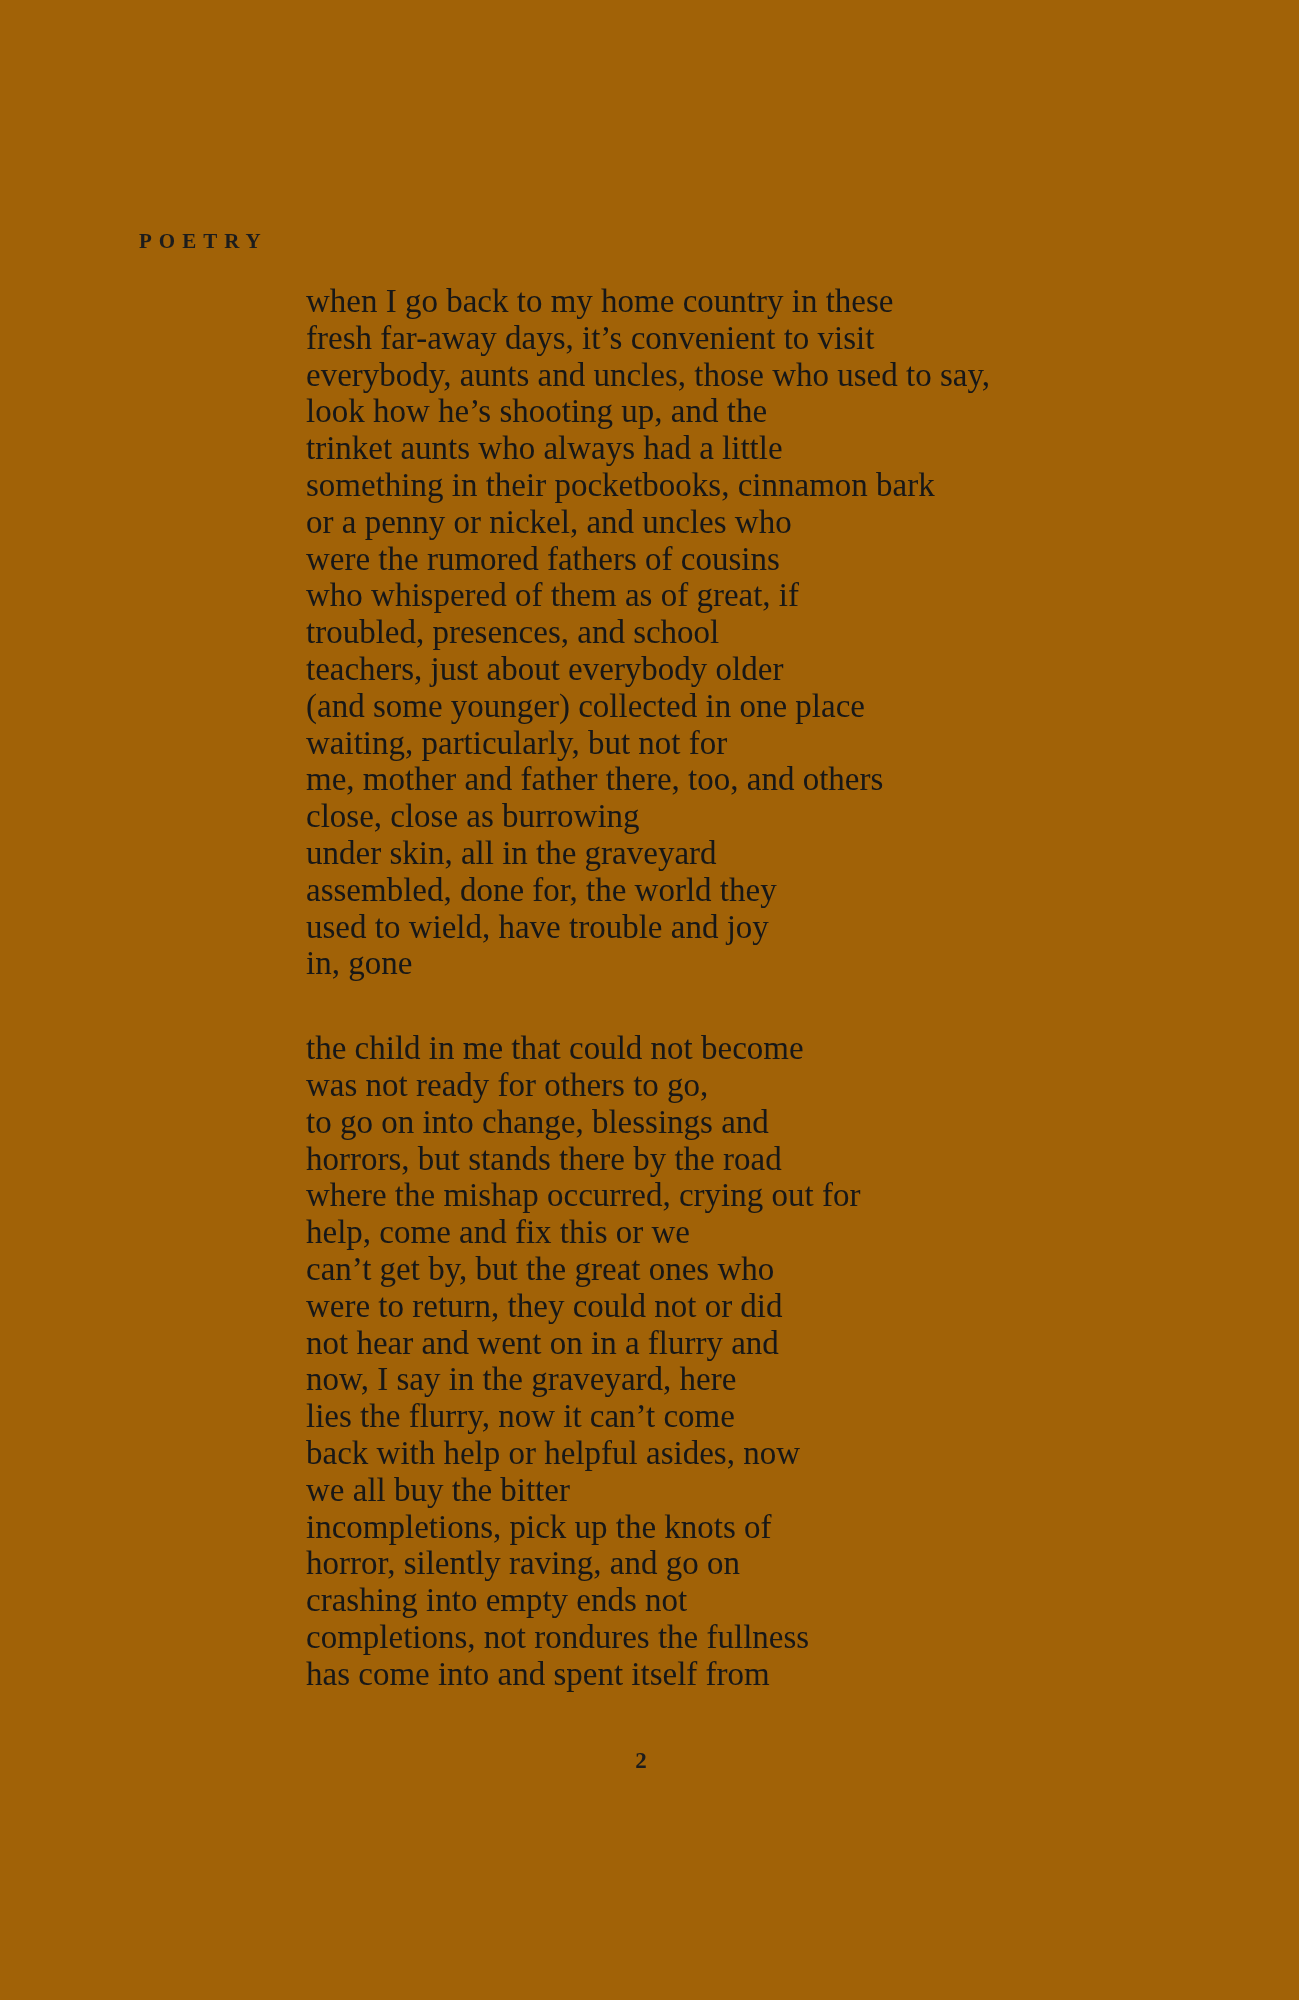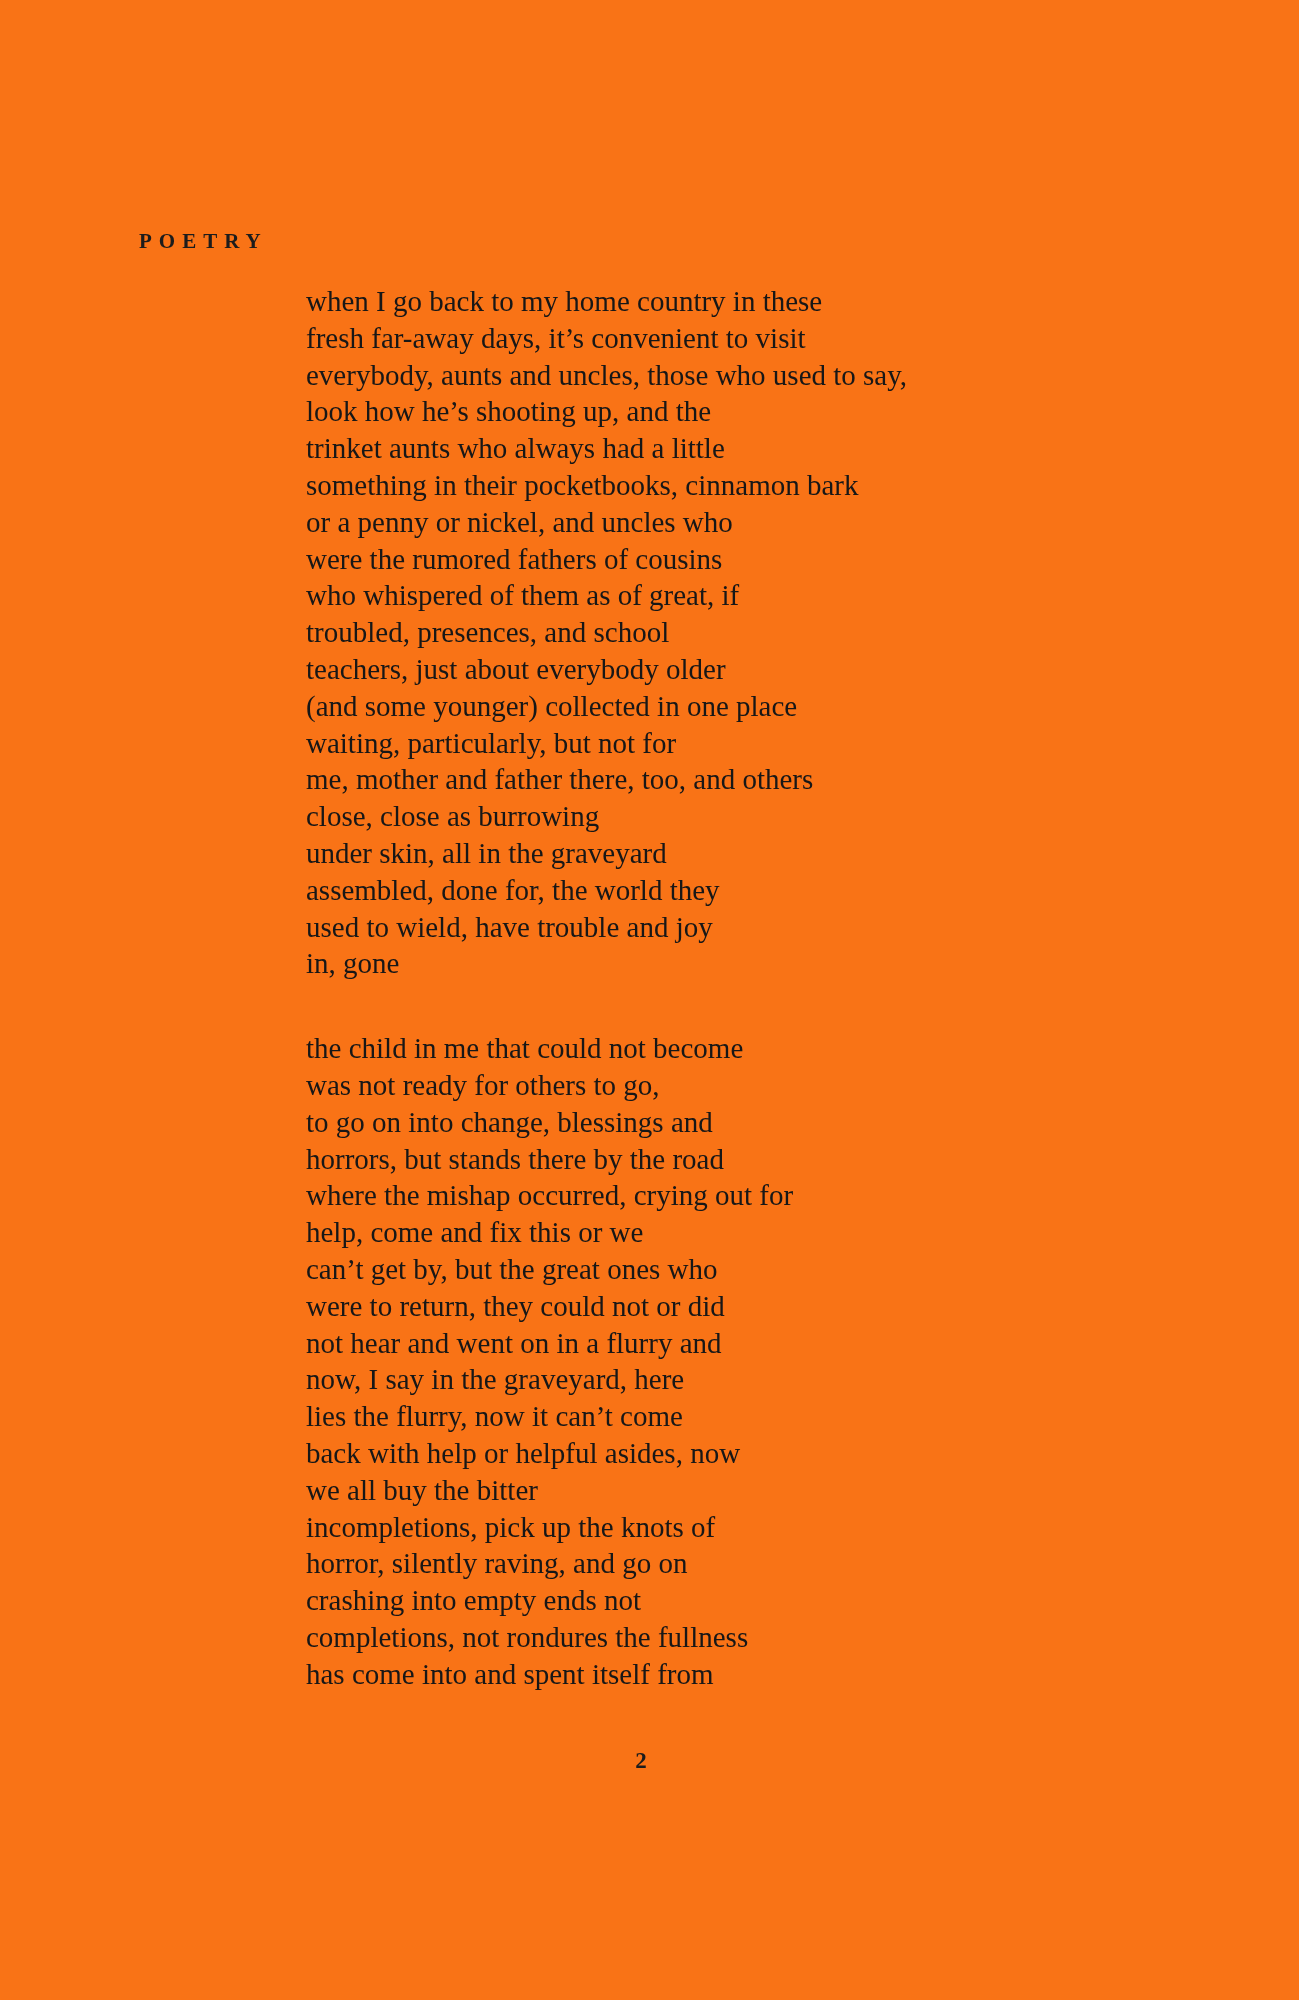--- a/index.html
+++ b/index.html
@@ -11,36 +11,36 @@
     height: 2000px;
     background: #ffffff;
     position: relative;
     font-family: "Liberation Serif", serif;
     color: #1a1a1a;
     overflow: hidden;
   }
   .page {
     position: absolute;
     inset: 0;
-    background: #f97316;
+    background: #a16207;
   }
   .running-head {
     position: absolute;
     left: 139px;
     top: 229px;
     font-size: 21px;
     font-weight: bold;
     letter-spacing: 7px;
     color: #1c1c1c;
   }
   .poem {
     position: absolute;
     left: 306px;
     top: 283px;
-    font-size: 29px;
+    font-size: 33px;
     line-height: 36.8px;
     color: #171717;
     white-space: pre;
   }
   .stanza + .stanza {
     margin-top: 48px;
   }
   .poem-line {
     height: 36.8px;
   }

